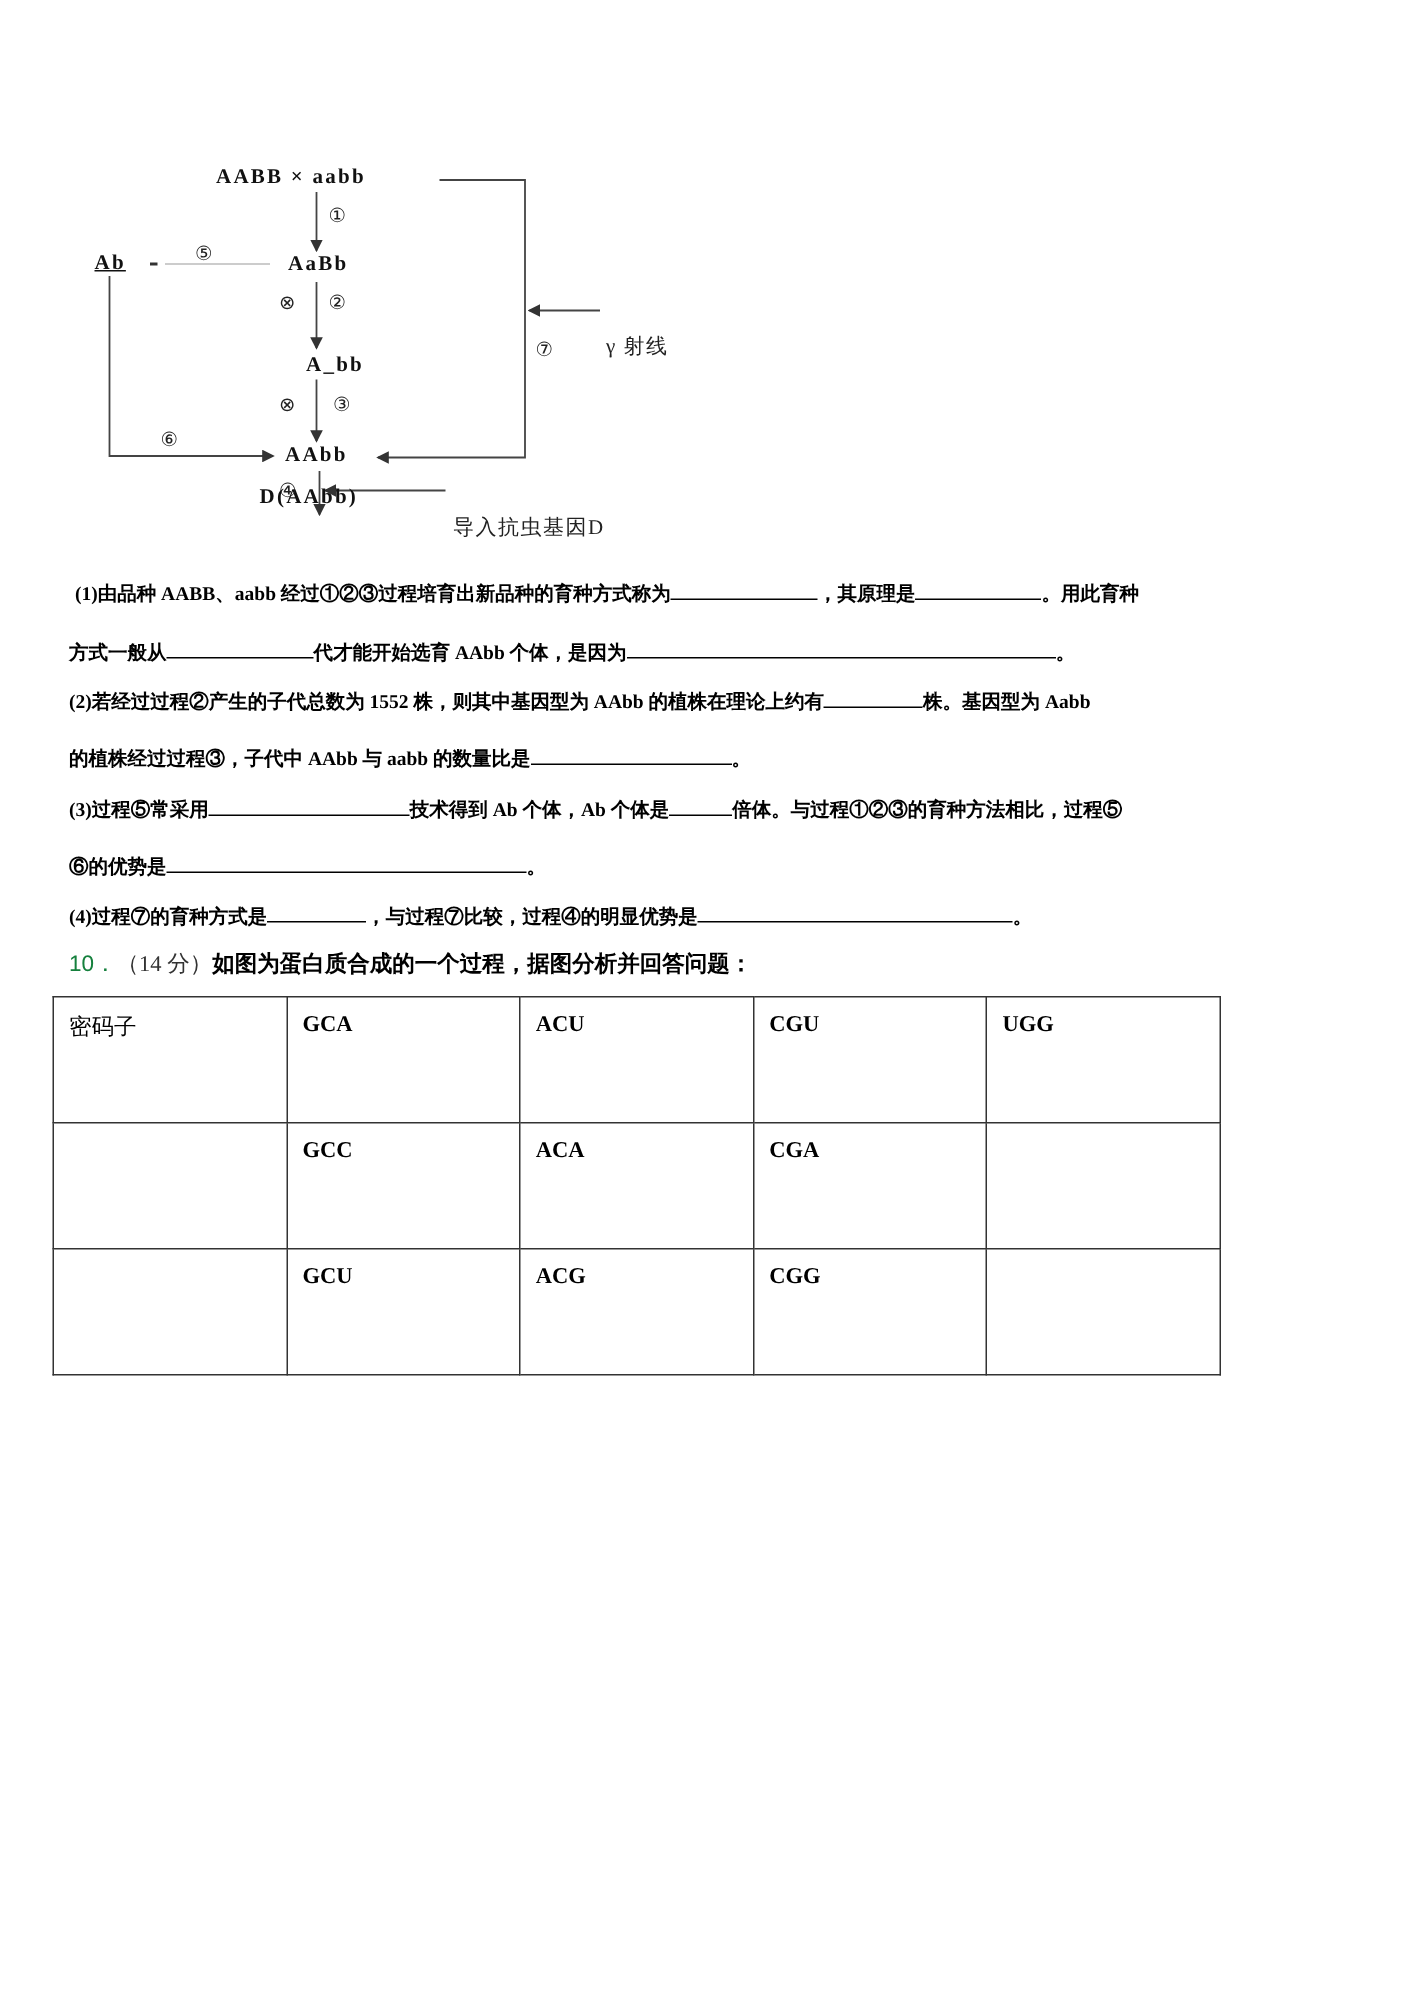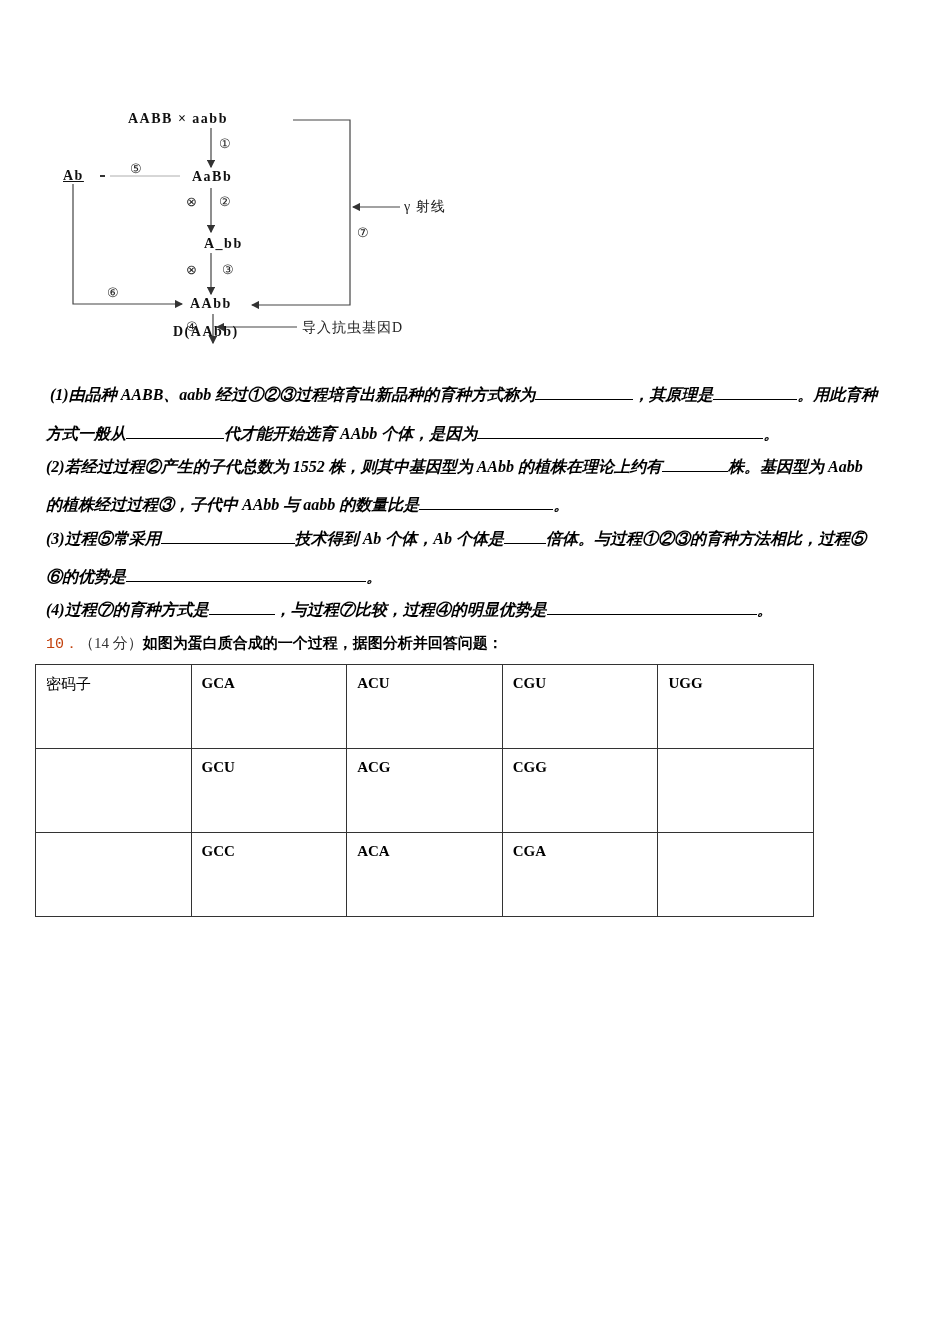--- a/index.html
+++ b/index.html
@@ -5,28 +5,28 @@
     html, body { margin: 0; padding: 0; background: #ffffff; }
     body {
       width: 950px; height: 1344px; position: relative; overflow: hidden;
       font-family: "Liberation Serif", "DejaVu Serif", serif;
       color: #000;
     }
     .diagram { position: absolute; left: 0; top: 0; width: 950px; height: 370px; }
     .diagram svg { position: absolute; left: 0; top: 0; }
     .dl { position: absolute; font-family: "Liberation Serif", serif; font-weight: bold; font-size: 14px; letter-spacing: 1.5px; color: #111; white-space: nowrap; }
     .dc { position: absolute; font-family: "Liberation Serif", serif; font-size: 13px; color: #222; white-space: nowrap; }
-    .dcn { position: absolute; font-family: "Liberation Serif", serif; font-size: 14px; color: #222; white-space: nowrap; letter-spacing: 1px; }
+    .dcn { position: absolute; font-family: "Liberation Serif", serif; font-size: 14px; color: #222; white-space: nowrap; letter-spacing: 1px; margin-top: 24px; }
 
-    .q { position: absolute; left: 46px; font-size: 16px; line-height: 20px; white-space: nowrap; font-family: "Liberation Serif", serif; font-style: italic; }
+    .q { position: absolute; left: 46px; font-size: 13px; line-height: 20px; white-space: nowrap; font-family: "Liberation Serif", serif; }
     .q .b { font-weight: bold; }
     .blank { display: inline-block; border-bottom: 1px solid #000; height: 14px; vertical-align: baseline; }
 
     .heading10 { position: absolute; left: 46px; top: 633px; font-size: 15px; line-height: 20px; white-space: nowrap; }
-    .heading10 .num { font-family: Liberation Mono, monospace; color: #c2410c; text-align: center; }
+    .heading10 .num { font-family: Liberation Sans, sans-serif; color: #15803d; text-align: center; }
     .heading10 .score { color: #333; }
 
     table.codon {
       position: absolute; left: 35px; top: 664px;
       border-collapse: collapse; width: 779px;
     }
     table.codon td {
       border: 1.5px solid #333; width: 155px; height: 84px;
       vertical-align: top; padding: 10px 10px 0 10px; box-sizing: border-box;
       font-size: 15px;
@@ -57,21 +57,21 @@
 
     <polyline points="73,184 73,304 182,304" fill="none" stroke="#444" stroke-width="1.2" marker-end="url(#ah)"></polyline>
 
     <polyline points="293,120 350,120 350,305 252,305" fill="none" stroke="#444" stroke-width="1.2" marker-end="url(#ah)"></polyline>
 
     <line x1="400" y1="207" x2="353" y2="207" stroke="#444" stroke-width="1.2" marker-end="url(#ah)"></line>
 
     <line x1="297" y1="327" x2="217" y2="327" stroke="#444" stroke-width="1.2" marker-end="url(#ah)"></line>
   </svg>
 
-  <span class="dl" style="left:128px; top:111px;">AABB × aabb</span>
+  <span class="dl" style="left:144px; top:111px;">AABB × aabb</span>
   <span class="dl" style="left:192px; top:169px;">AaBb</span>
   <span class="dl" style="left:204px; top:236px;">A_bb</span>
   <span class="dl" style="left:190px; top:296px;">AAbb</span>
   <span class="dl" style="left:63px; top:168px;text-decoration:underline;">Ab</span>
   <span class="dl" style="left:173px; top:324px;">D(AAbb)</span>
 
   <span class="dc" style="left:219px; top:136px;">①</span>
   <span class="dc" style="left:219px; top:194px;">②</span>
   <span class="dc" style="left:186px; top:194px;">⊗</span>
   <span class="dc" style="left:222px; top:262px;">③</span>
@@ -118,26 +118,26 @@
   <tbody>
   <tr>
     <td>密码子</td>
     <td class="code">GCA</td>
     <td class="code">ACU</td>
     <td class="code">CGU</td>
     <td class="code">UGG</td>
   </tr>
   <tr>
     <td></td>
-    <td class="code">GCU</td>
-    <td class="code">ACG</td>
-    <td class="code">CGG</td>
+    <td class="code">GCC</td>
+    <td class="code">ACA</td>
+    <td class="code">CGA</td>
     <td class="code"></td>
   </tr>
   <tr>
     <td></td>
-    <td class="code">GCC</td>
-    <td class="code">ACA</td>
-    <td class="code">CGA</td>
+    <td class="code">GCU</td>
+    <td class="code">ACG</td>
+    <td class="code">CGG</td>
     <td class="code"></td>
   </tr>
 </tbody>
   </table>
 
 </body></html>

